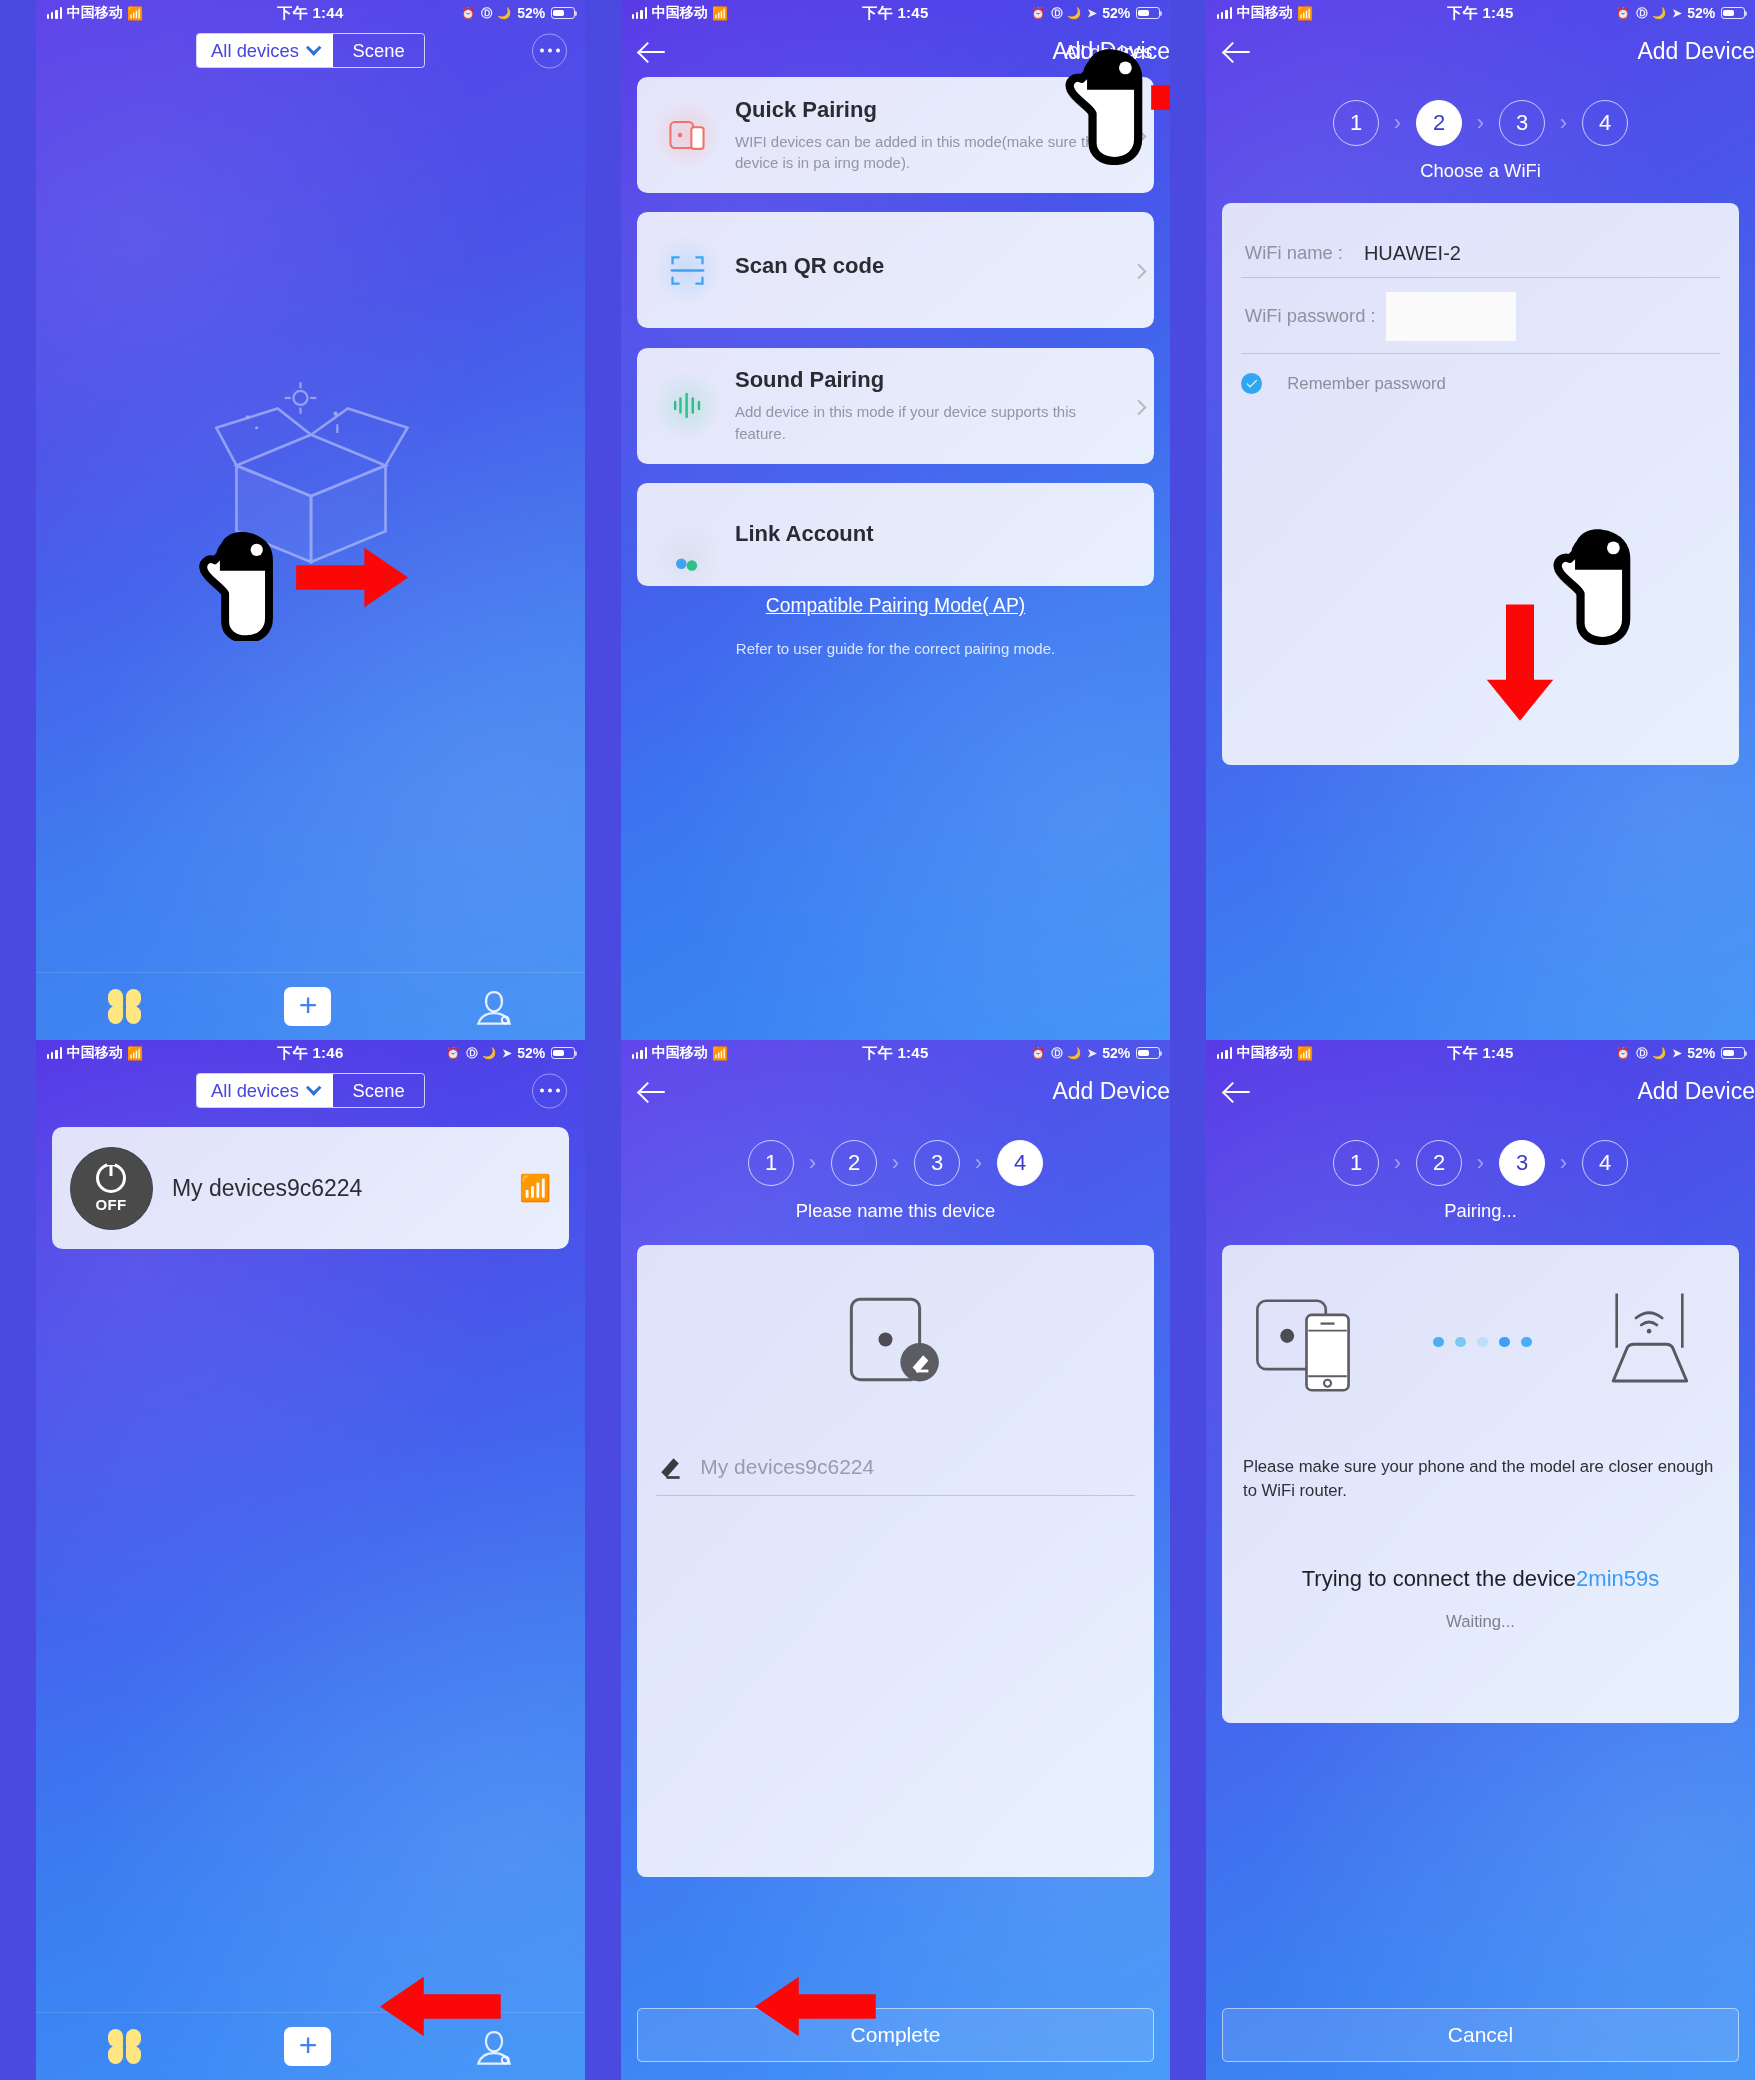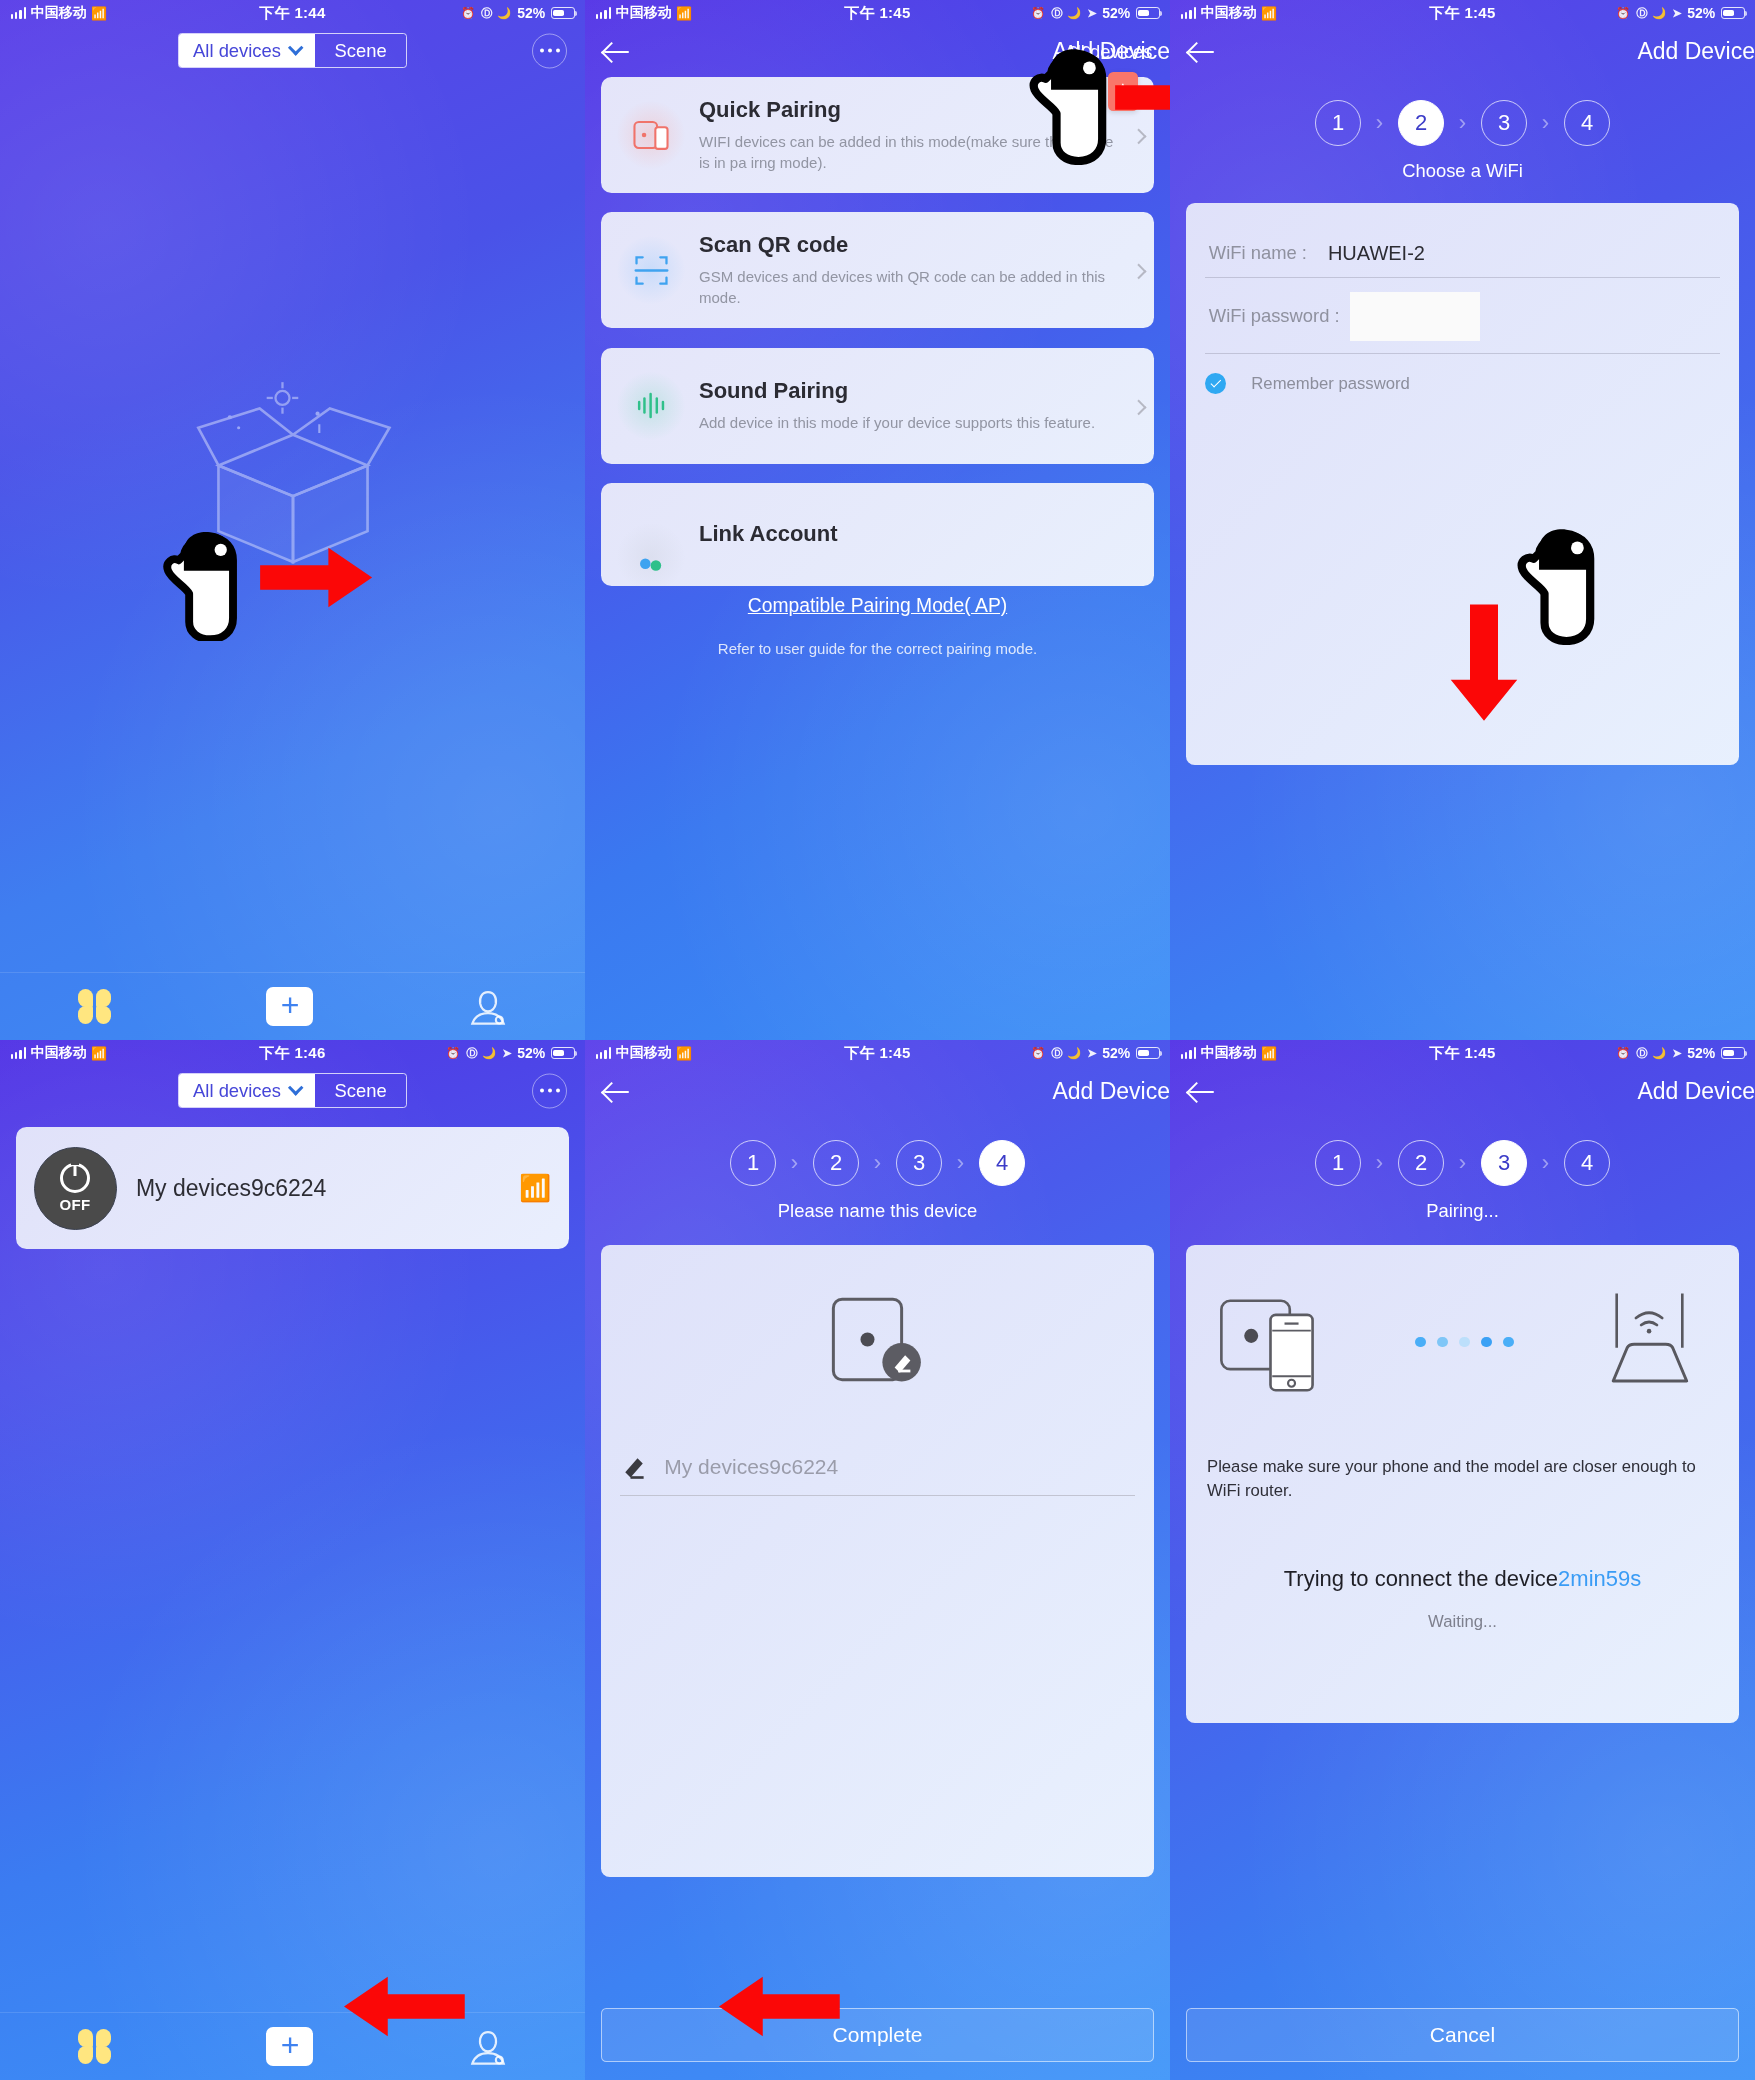--- a/index.html
+++ b/index.html
@@ -12,20 +12,21 @@
   .grid {
     width: 1756px; height: 2080px;
     display: grid;
     grid-template-columns: 585px 585px 585px;
     grid-template-rows: 1040px 1040px;
   }
   .panel {
     position: relative;
     overflow: hidden;
     background: linear-gradient(155deg, #5b3fe8 0%, #4a52e8 35%, #3f7ef0 70%, #3f8ef5 100%);
+    margin-left: 36px;
   }
   .panel.pv2 { background: linear-gradient(150deg, #5535e6 0%, #4a50ea 30%, #3a79f0 65%, #3b90f7 100%); }
   .panel.pv3 { background: linear-gradient(150deg, #5a3ce8 0%, #4a55ea 35%, #3d7ef2 75%, #3f92f7 100%); }
   .panel.pv4 { background: linear-gradient(160deg, #5233e5 0%, #4a50ea 28%, #3b7cf1 68%, #3e93f8 100%); }
   .panel.pv5 { background: linear-gradient(150deg, #5d41ea 0%, #4a5bec 30%, #3d82f3 70%, #4096f9 100%); }
   .panel.pv6 { background: linear-gradient(150deg, #5535e6 0%, #4a55ea 33%, #3c7df1 72%, #3e93f8 100%); }
 
   
   .panel::after {
     content: ""; position: absolute; inset: 0; pointer-events: none;
@@ -345,21 +346,20 @@
           <svg width="37" height="37" viewBox="0 0 42 42">
             <path d="M4 13 L4 6 L11 6" fill="none" stroke="#3fa3f0" stroke-width="2.6" stroke-linecap="round"></path>
             <path d="M31 6 L38 6 L38 13" fill="none" stroke="#3fa3f0" stroke-width="2.6" stroke-linecap="round"></path>
             <path d="M38 29 L38 36 L31 36" fill="none" stroke="#3fa3f0" stroke-width="2.6" stroke-linecap="round"></path>
             <path d="M11 36 L4 36 L4 29" fill="none" stroke="#3fa3f0" stroke-width="2.6" stroke-linecap="round"></path>
             <line x1="3" y1="21" x2="39" y2="21" stroke="#3fa3f0" stroke-width="2.6" stroke-linecap="round"></line>
           </svg>
         </div>
         <div class="txt">
           <div class="t">Scan QR code</div>
-          <div class="d">GSM devices and devices with QR code can be added in this mode.</div>
         </div>
         <div class="arr"></div>
       </div>
 
       <div class="mcard">
         <div class="halo" style="background: radial-gradient(circle, rgba(80,210,160,.22) 0%, rgba(80,210,160,0) 72%);">
           <svg width="37" height="37" viewBox="0 0 42 42">
             <line x1="7" y1="17" x2="7" y2="25" stroke="#2fc08a" stroke-width="2.8" stroke-linecap="round"></line>
             <line x1="13" y1="13" x2="13" y2="29" stroke="#2fc08a" stroke-width="2.8" stroke-linecap="round"></line>
             <line x1="20" y1="8" x2="20" y2="34" stroke="#2fc08a" stroke-width="2.8" stroke-linecap="round"></line>

